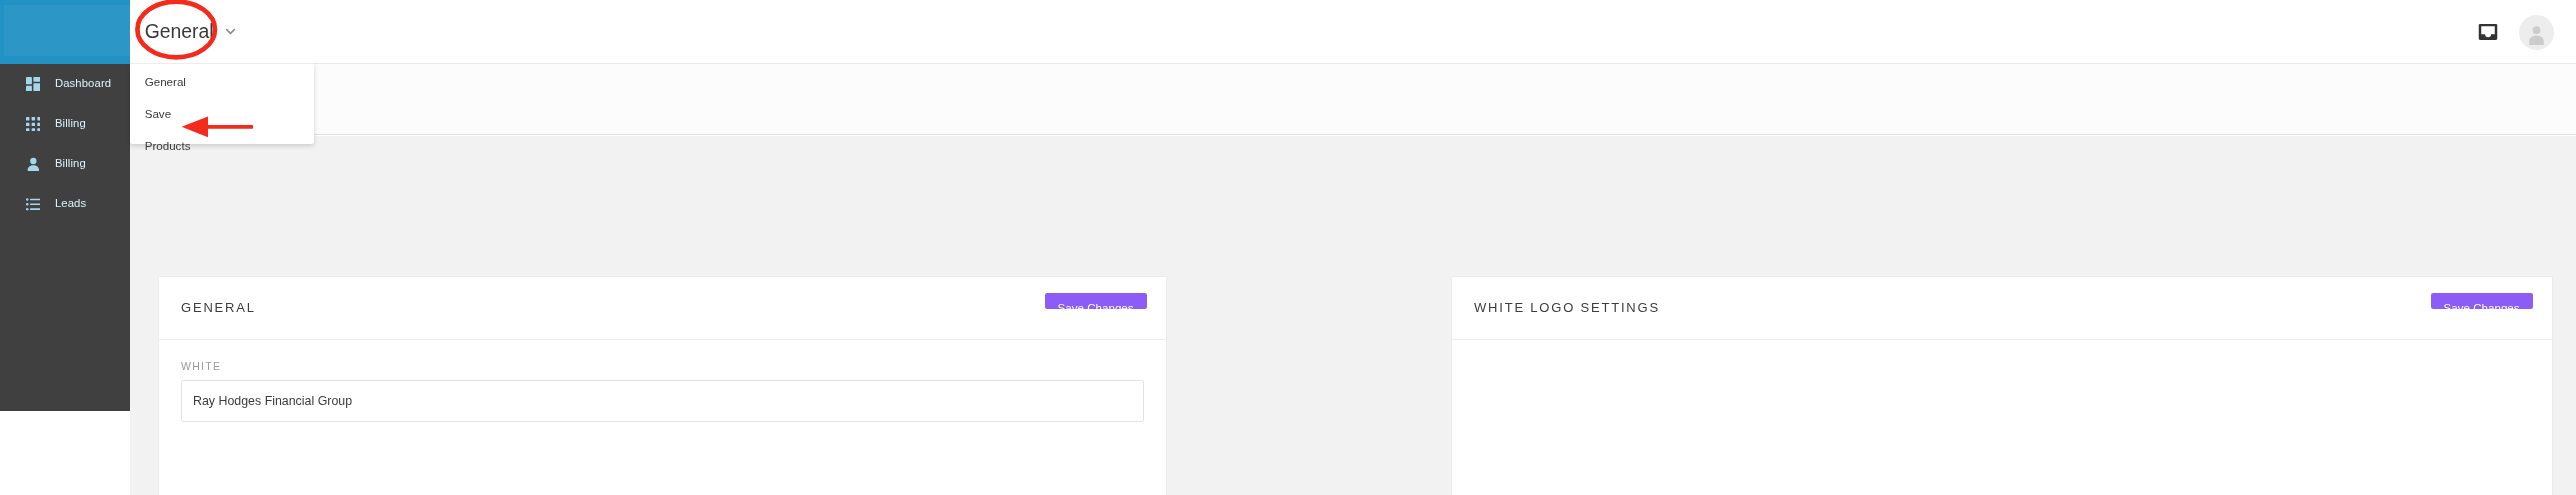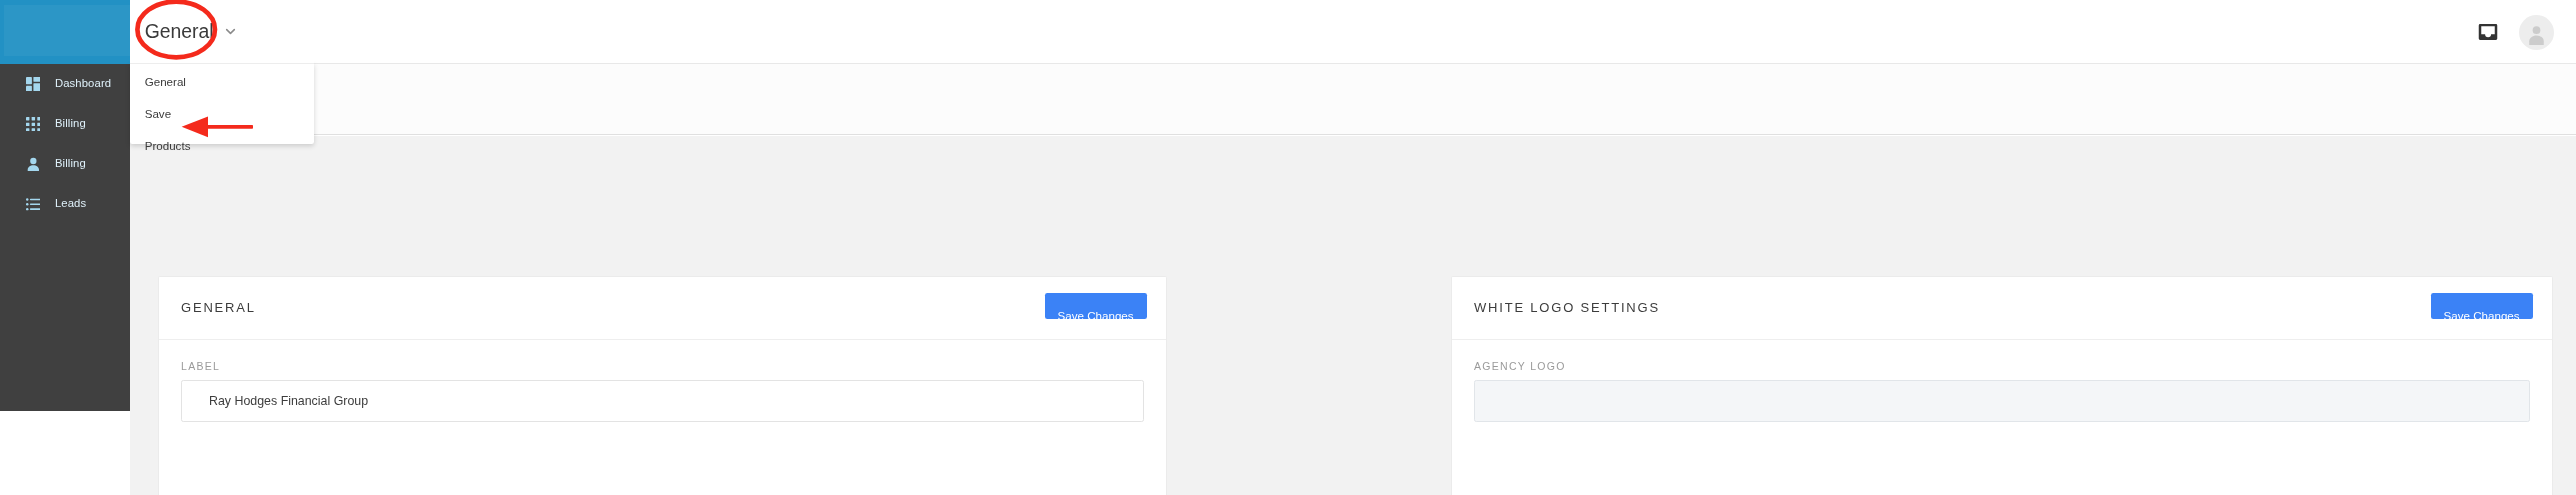--- a/index.html
+++ b/index.html
@@ -103,48 +103,48 @@
   }
   .card-title {
     position: absolute; left: 22px; top: 22.5px;
     font-size: 13px;
     letter-spacing: 1.8px;
     color: #3c3c3c;
     font-weight: normal;
   }
   .save-btn {
     position: absolute; right: 19.4px; top: 16.3px;
-    background: #3b82f6;
+    background: #8b5cf6;
     color: #ffffff;
     border: none;
     border-radius: 2.3px;
     font-size: 11.6px;
     font-family: "Liberation Sans", sans-serif;
-    padding: 8px 13px;
-    height: 26px;
+    padding: 0 13px;
+    height: 16px;
     line-height: 29.5px;
     cursor: pointer;
     white-space: nowrap;
   }
 
   .card-body { position: relative; padding: 20px 22px 0 22px; }
   .field-label {
     font-size: 10.5px;
     letter-spacing: 1.3px;
     color: #9a9a9a;
     display: block;
     margin-bottom: 7.8px;
   }
   .text-input {
     width: 100%;
     height: 42px;
     border: 0.8px solid #e3e3e3;
     border-radius: 2.3px;
     background: #ffffff;
-    padding: 0 27px;
+    padding: 0 11px;
     font-size: 12.4px;
     color: #3d3d3d;
     font-family: "Liberation Sans", sans-serif;
     outline: none;
   }
   .logo-dropbox {
     width: 100%;
     height: 42px;
     border: 0.8px solid #e1e5e9;
     border-radius: 2.3px;
@@ -285,33 +285,29 @@
   <div id="subheader"></div>
 
   <div id="page-body">
 
     <section class="card" id="card-general">
       <div class="card-head">
         <h2 class="card-title">GENERAL</h2>
         <button class="save-btn">Save Changes</button>
       </div>
       <div class="card-body">
-        <label class="field-label">LABEL</label>
+        <label class="field-label">WHITE</label>
         <input class="text-input" type="text" value="Ray Hodges Financial Group" style="">
       </div>
     </section>
 
     <section class="card" id="card-whitelabel">
       <div class="card-head">
         <h2 class="card-title">WHITE LOGO SETTINGS</h2>
         <button class="save-btn">Save Changes</button>
-      </div>
-      <div class="card-body">
-        <label class="field-label">AGENCY LOGO</label>
-        <div class="logo-dropbox"></div>
       </div>
     </section>
 
   </div>
 
   <div id="settings-select">
     <span id="settings-select-label">General</span>
     <span id="settings-select-caret">
       <svg viewBox="0 0 17 17">
           <polyline points="3.5,6 8.5,11 13.5,6" stroke-linecap="round" stroke-linejoin="round"></polyline>

